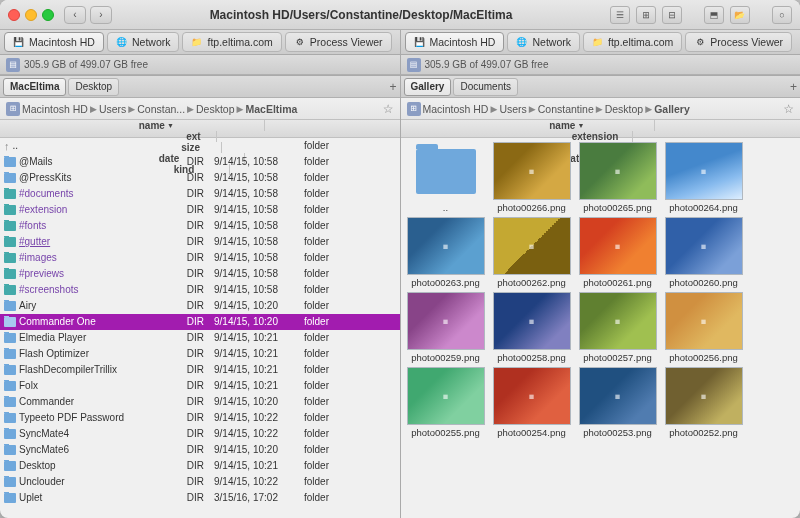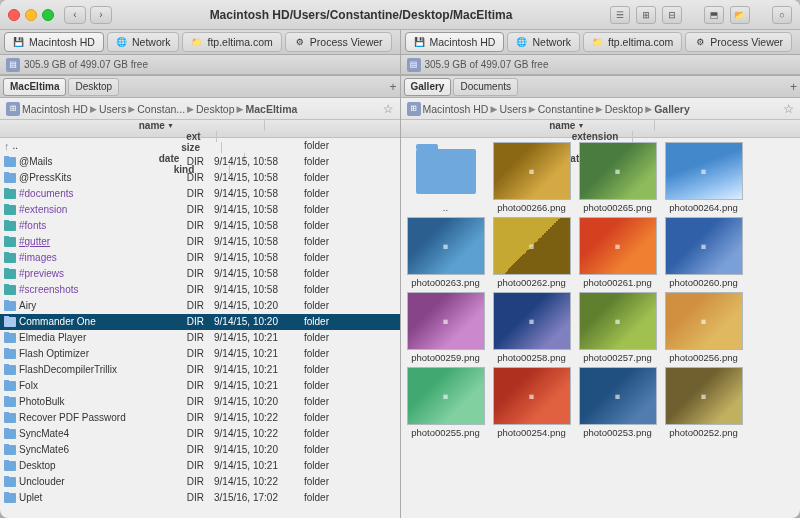--- a/index.html
+++ b/index.html
@@ -244,21 +244,21 @@
       overflow-y: auto;
       flex: 1;
     }
     .file-row {
       display: flex;
       align-items: center;
       height: 16px;
       border-bottom: 1px solid transparent;
       cursor: pointer;
     }
-    .file-row.selected { background: #0c4a6e; color: white; }
+    .file-row.selected { background: #a21caf; color: white; }
     .file-row.selected .file-cell { color: white; }
     .file-cell {
       padding: 0 4px;
       font-size: 10px;
       color: #333;
       overflow: hidden;
       white-space: nowrap;
       text-overflow: ellipsis;
     }
     .fc-name { width: 130px; display: flex; align-items: center; gap: 3px; }
@@ -649,31 +649,31 @@
         <span style="">Folx</span>
       </div>
       <div class="file-cell fc-ext"></div>
       <div class="file-cell fc-size">DIR</div>
       <div class="file-cell fc-date">9/14/15, 10:21</div>
       <div class="file-cell fc-kind">folder</div>
     </div>
           <div class="file-row">
       <div class="file-cell fc-name">
         <span class="folder-icon"></span>
-        <span style="">PhotoBulk</span>
+        <span style="">Commander</span>
       </div>
       <div class="file-cell fc-ext"></div>
       <div class="file-cell fc-size">DIR</div>
       <div class="file-cell fc-date">9/14/15, 10:20</div>
       <div class="file-cell fc-kind">folder</div>
     </div>
           <div class="file-row">
       <div class="file-cell fc-name">
         <span class="folder-icon"></span>
-        <span style="">Recover PDF Password</span>
+        <span style="">Typeeto PDF Password</span>
       </div>
       <div class="file-cell fc-ext"></div>
       <div class="file-cell fc-size">DIR</div>
       <div class="file-cell fc-date">9/14/15, 10:22</div>
       <div class="file-cell fc-kind">folder</div>
     </div>
           <div class="file-row">
       <div class="file-cell fc-name">
         <span class="folder-icon"></span>
         <span style="">SyncMate4</span>

